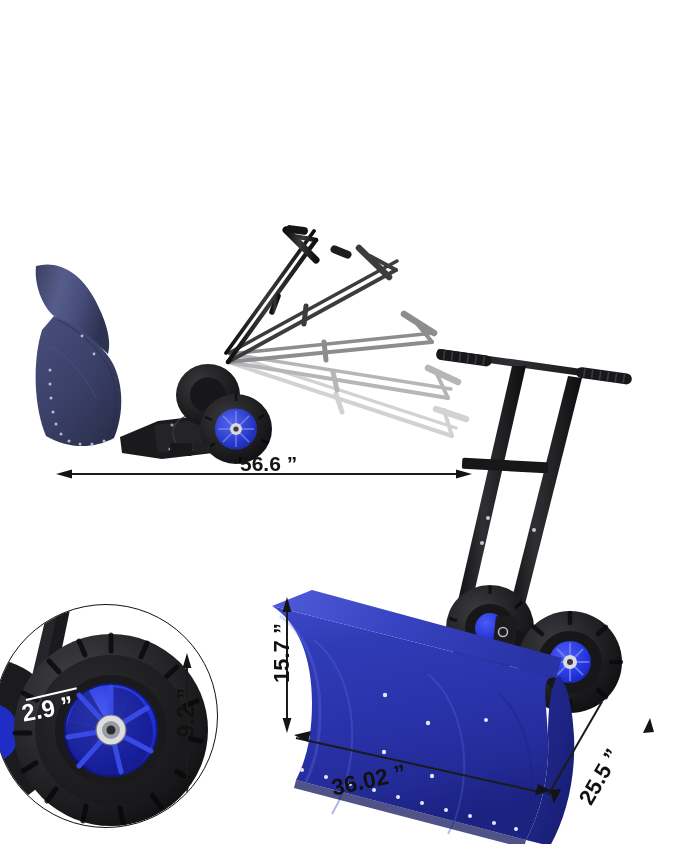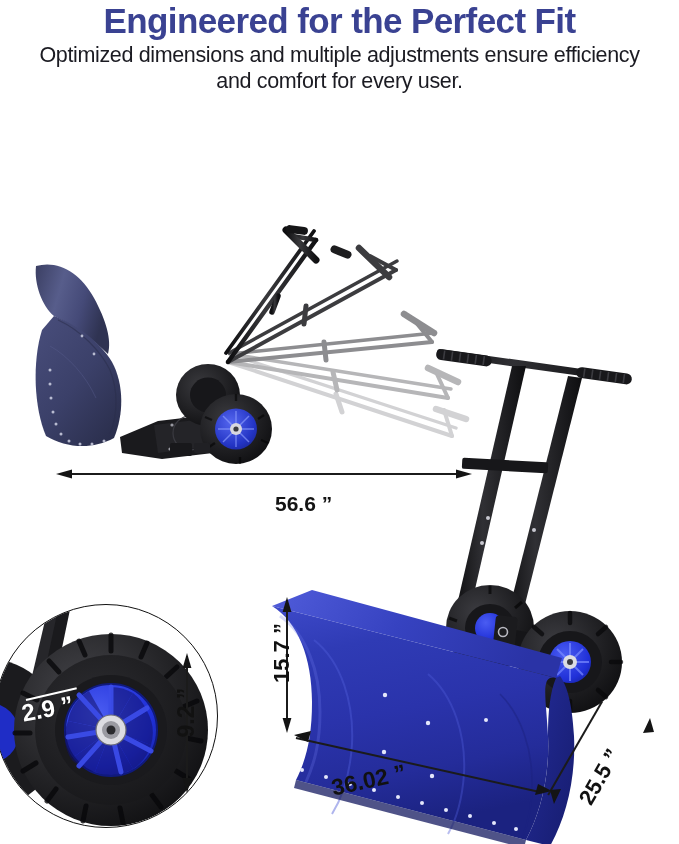--- a/index.html
+++ b/index.html
@@ -62,21 +62,21 @@
   #top-scene { position: absolute; left: 0; top: 110px; width: 679px; height: 380px; }
 
   
   #fold-blade {
     position: absolute; left: 28px; top: 148px;
     width: 128px; height: 195px;
   }
 
   
   #dim566-line { left: 62px; top: 473px; width: 406px; height: 1.6px; }
-  #dim566-label { left: 240px; top: 492px; font-size: 21px; margin-left: 35px; }
+  #dim566-label { left: 240px; top: 452px; font-size: 21px; }
 
   
   #wheel-inset {
     position: absolute; left: -6px; top: 604px;
     width: 222px; height: 222px;
     border-radius: 50%;
     border: 1.4px solid #111;
     overflow: hidden;
     background: #ffffff;
   }
@@ -125,24 +125,20 @@
     transform: rotate(-60deg); transform-origin: 0 50%;
   }
 
   svg { display: block; overflow: visible; }
 </style>
 </head>
 <body>
 
 <div id="page">
 
-  <div id="header">
-    <h1 id="headline">Engineered for the Perfect Fit</h1>
-    <p id="subline">Optimized dimensions and multiple adjustments ensure efficiency and comfort for every user.</p>
-  </div>
 
   <div id="top-scene">
 
     <svg class="abs" style="left:0;top:0;width:679px;height:380px;" viewBox="0 0 679 380">
       <defs>
         <linearGradient id="shaftDark" x1="0" y1="0" x2="1" y2="0">
           <stop offset="0%" stop-color="#0e0e10"></stop>
           <stop offset="45%" stop-color="#39393c"></stop>
           <stop offset="100%" stop-color="#101012"></stop>
         </linearGradient>

